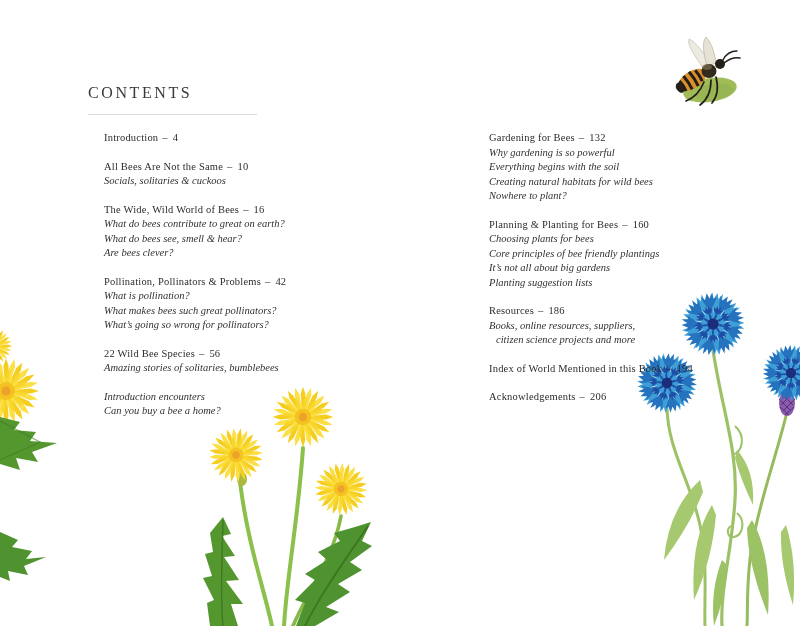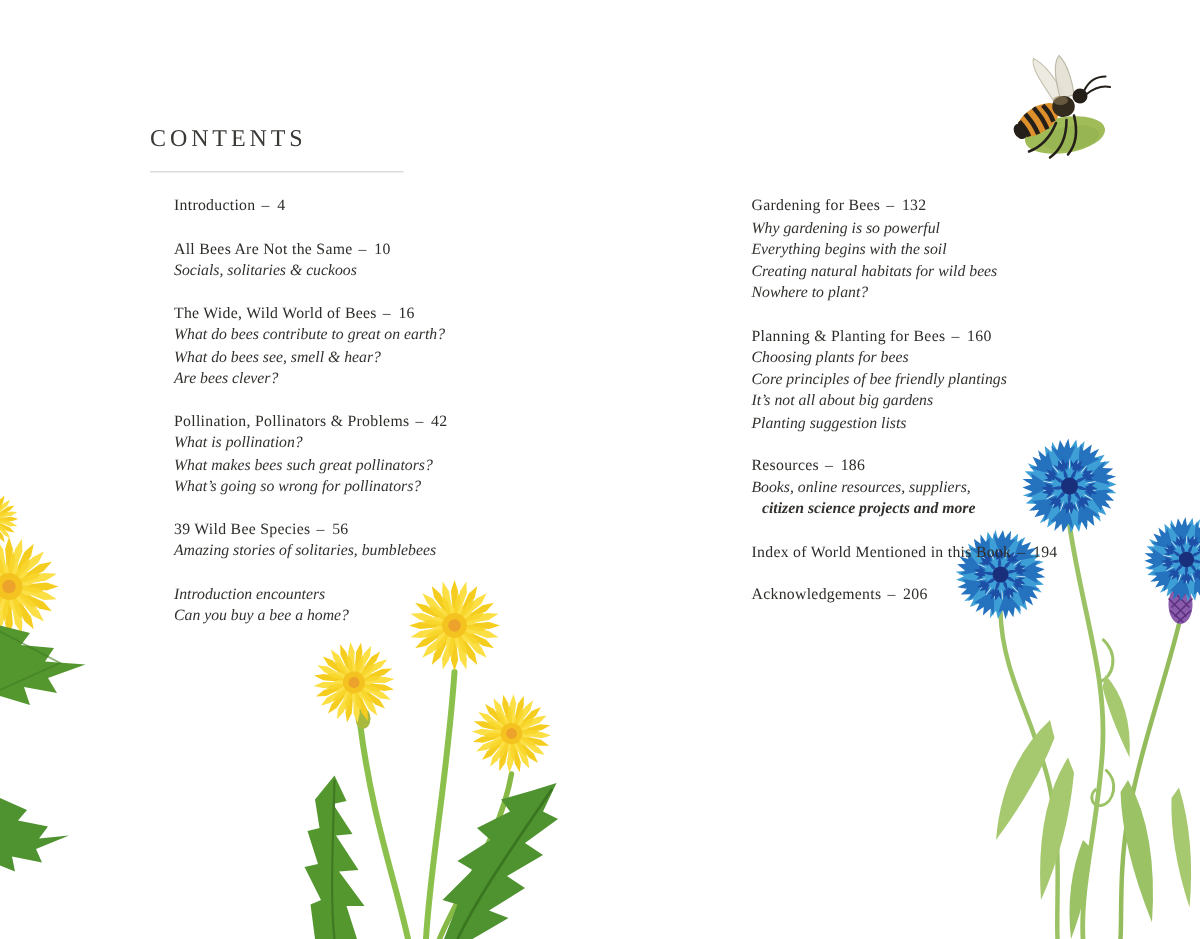--- a/index.html
+++ b/index.html
@@ -5,21 +5,21 @@
   html,body { margin:0; padding:0; }
   body {
     width:800px; height:626px;
     background:#ffffff;
     overflow:hidden;
     position:relative;
     font-family:"Liberation Serif", serif;
     -webkit-font-smoothing:antialiased;
   }
   .illus-layer { position:absolute; left:0; top:0; width:800px; height:626px; z-index:0; }
-  .text-layer  { position:absolute; left:12px; top:0; width:748px; height:626px; z-index:1; pointer-events:none;border-radius:26px; }
+  .text-layer  { position:absolute; left:0; top:0; width:748px; height:626px; z-index:1; pointer-events:none;border-radius:26px; }
 
   .page-title {
     position:absolute; left:88px; top:84px; margin:0;
     font-size:16px; font-weight:400; letter-spacing:2.6px;
     color:#3b3936;
   }
   .title-rule {
     position:absolute; left:88px; top:114px;
     width:169px; height:1px; background:#dcdcd9;
   }
@@ -34,21 +34,21 @@
   .entry {
     font-size:10.5px; line-height:14.5px;
     color:#2e2c29; letter-spacing:0.2px;
   }
   .entry .dash { margin:0 5px 0 4px; }
   .sub {
     font-style:italic;
     font-size:10.5px; line-height:14.5px;
     color:#33312e;
   }
-  .sub.indent { padding-left:7px;font-weight:bold; }
+  .sub.indent { padding-left:7px; }
 </style>
 </head>
 <body>
 
 <svg class="illus-layer" viewBox="0 0 800 626" aria-hidden="true">
   <defs>
 
     <path id="dpetal" d="M0,3 L2.6,-25 L0,-33 L-2.6,-25 Z"></path>
     <g id="dring">
       <use href="#dpetal"></use>
@@ -186,21 +186,21 @@
     </div>
 
     <div class="toc-group">
       <p class="entry"><span>Pollination, Pollinators &amp; Problems</span><span class="dash">–</span><span>42</span></p>
       <p class="sub">What is pollination?</p>
       <p class="sub">What makes bees such great pollinators?</p>
       <p class="sub">What’s going so wrong for pollinators?</p>
     </div>
 
     <div class="toc-group">
-      <p class="entry"><span>39 Wild Bee Species</span><span class="dash">–</span><span>56</span></p>
+      <p class="entry"><span>22 Wild Bee Species</span><span class="dash">–</span><span>56</span></p>
       <p class="sub">Amazing stories of solitaries, bumblebees</p>
     </div>
 
     <div class="toc-group">
       <p class="sub">Introduction encounters</p>
       <p class="sub">Can you buy a bee a home?</p>
     </div>
 
   </div>
 

